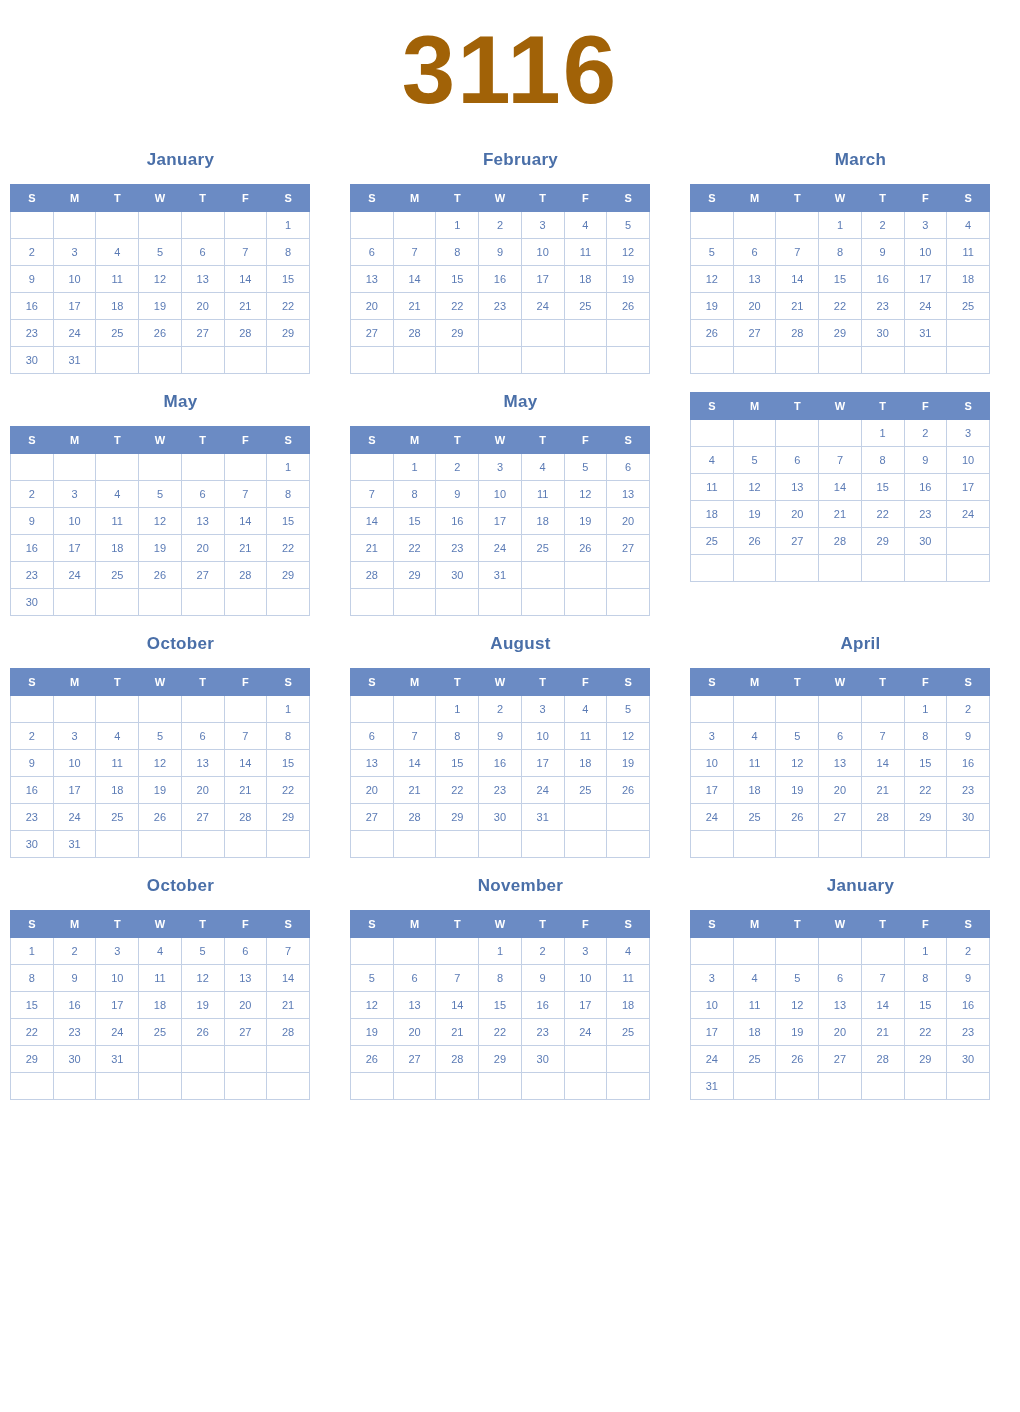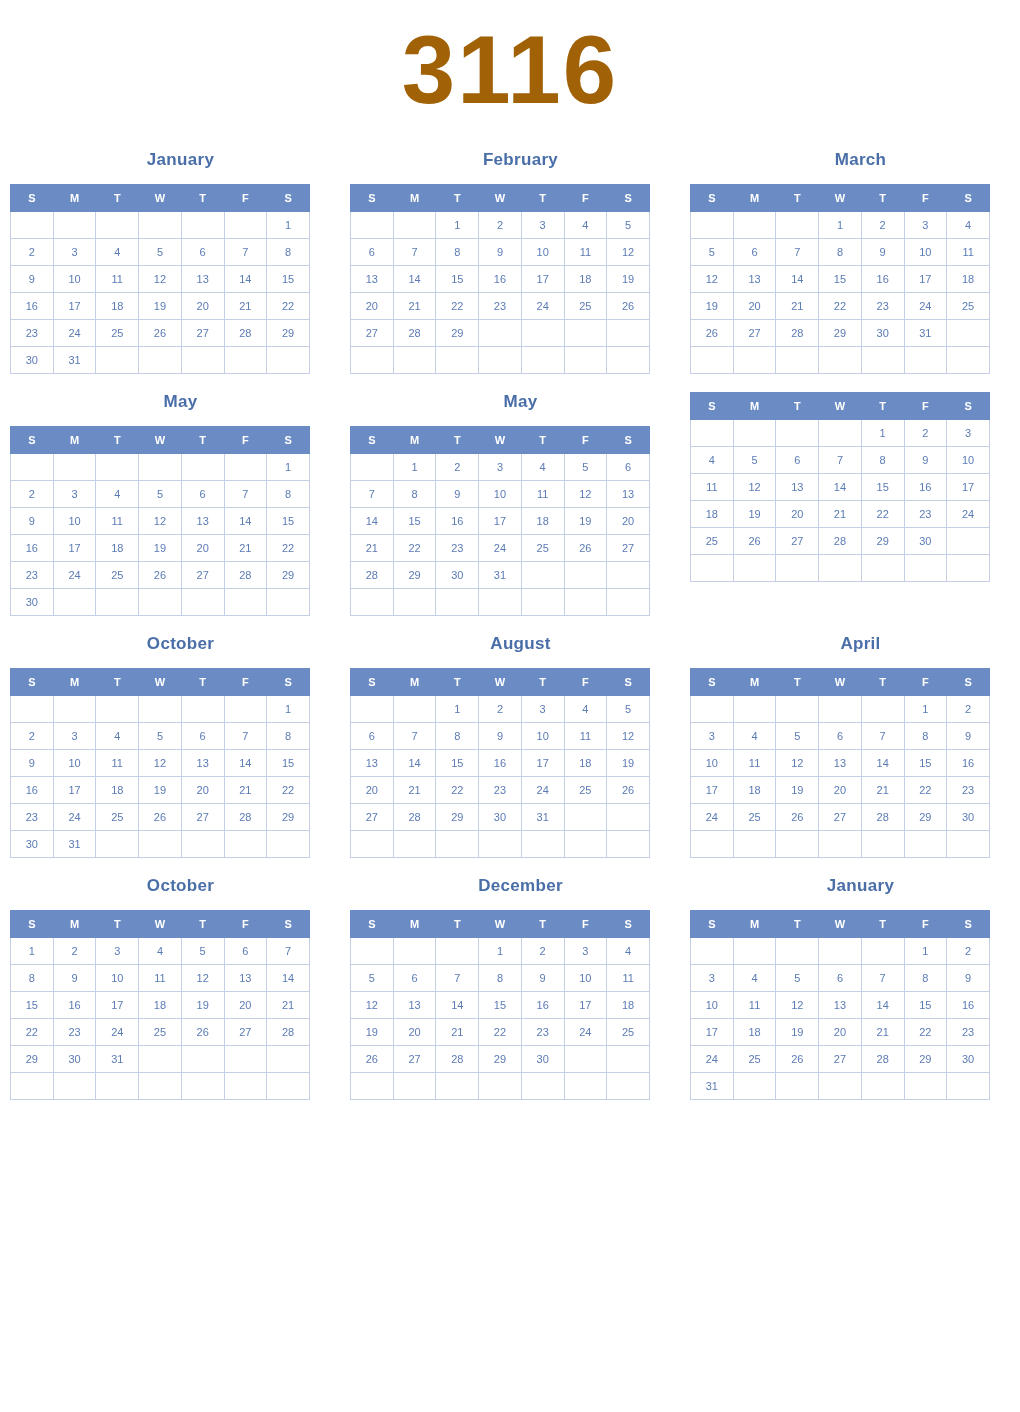--- a/index.html
+++ b/index.html
@@ -798,21 +798,21 @@
               <td class="empty"></td>
               <td class="empty"></td>
               <td class="empty"></td>
               <td class="empty"></td>
               <td class="empty"></td>
             </tr>
           </tbody>
         </table>
       </div>
       <div class="month">
-        <div class="month-name">December</div>
+        <div class="month-name">November</div>
         <table class="cal">
           <thead>
             <tr>
               <th>S</th>
               <th>M</th>
               <th>T</th>
               <th>W</th>
               <th>T</th>
               <th>F</th>
               <th>S</th>

